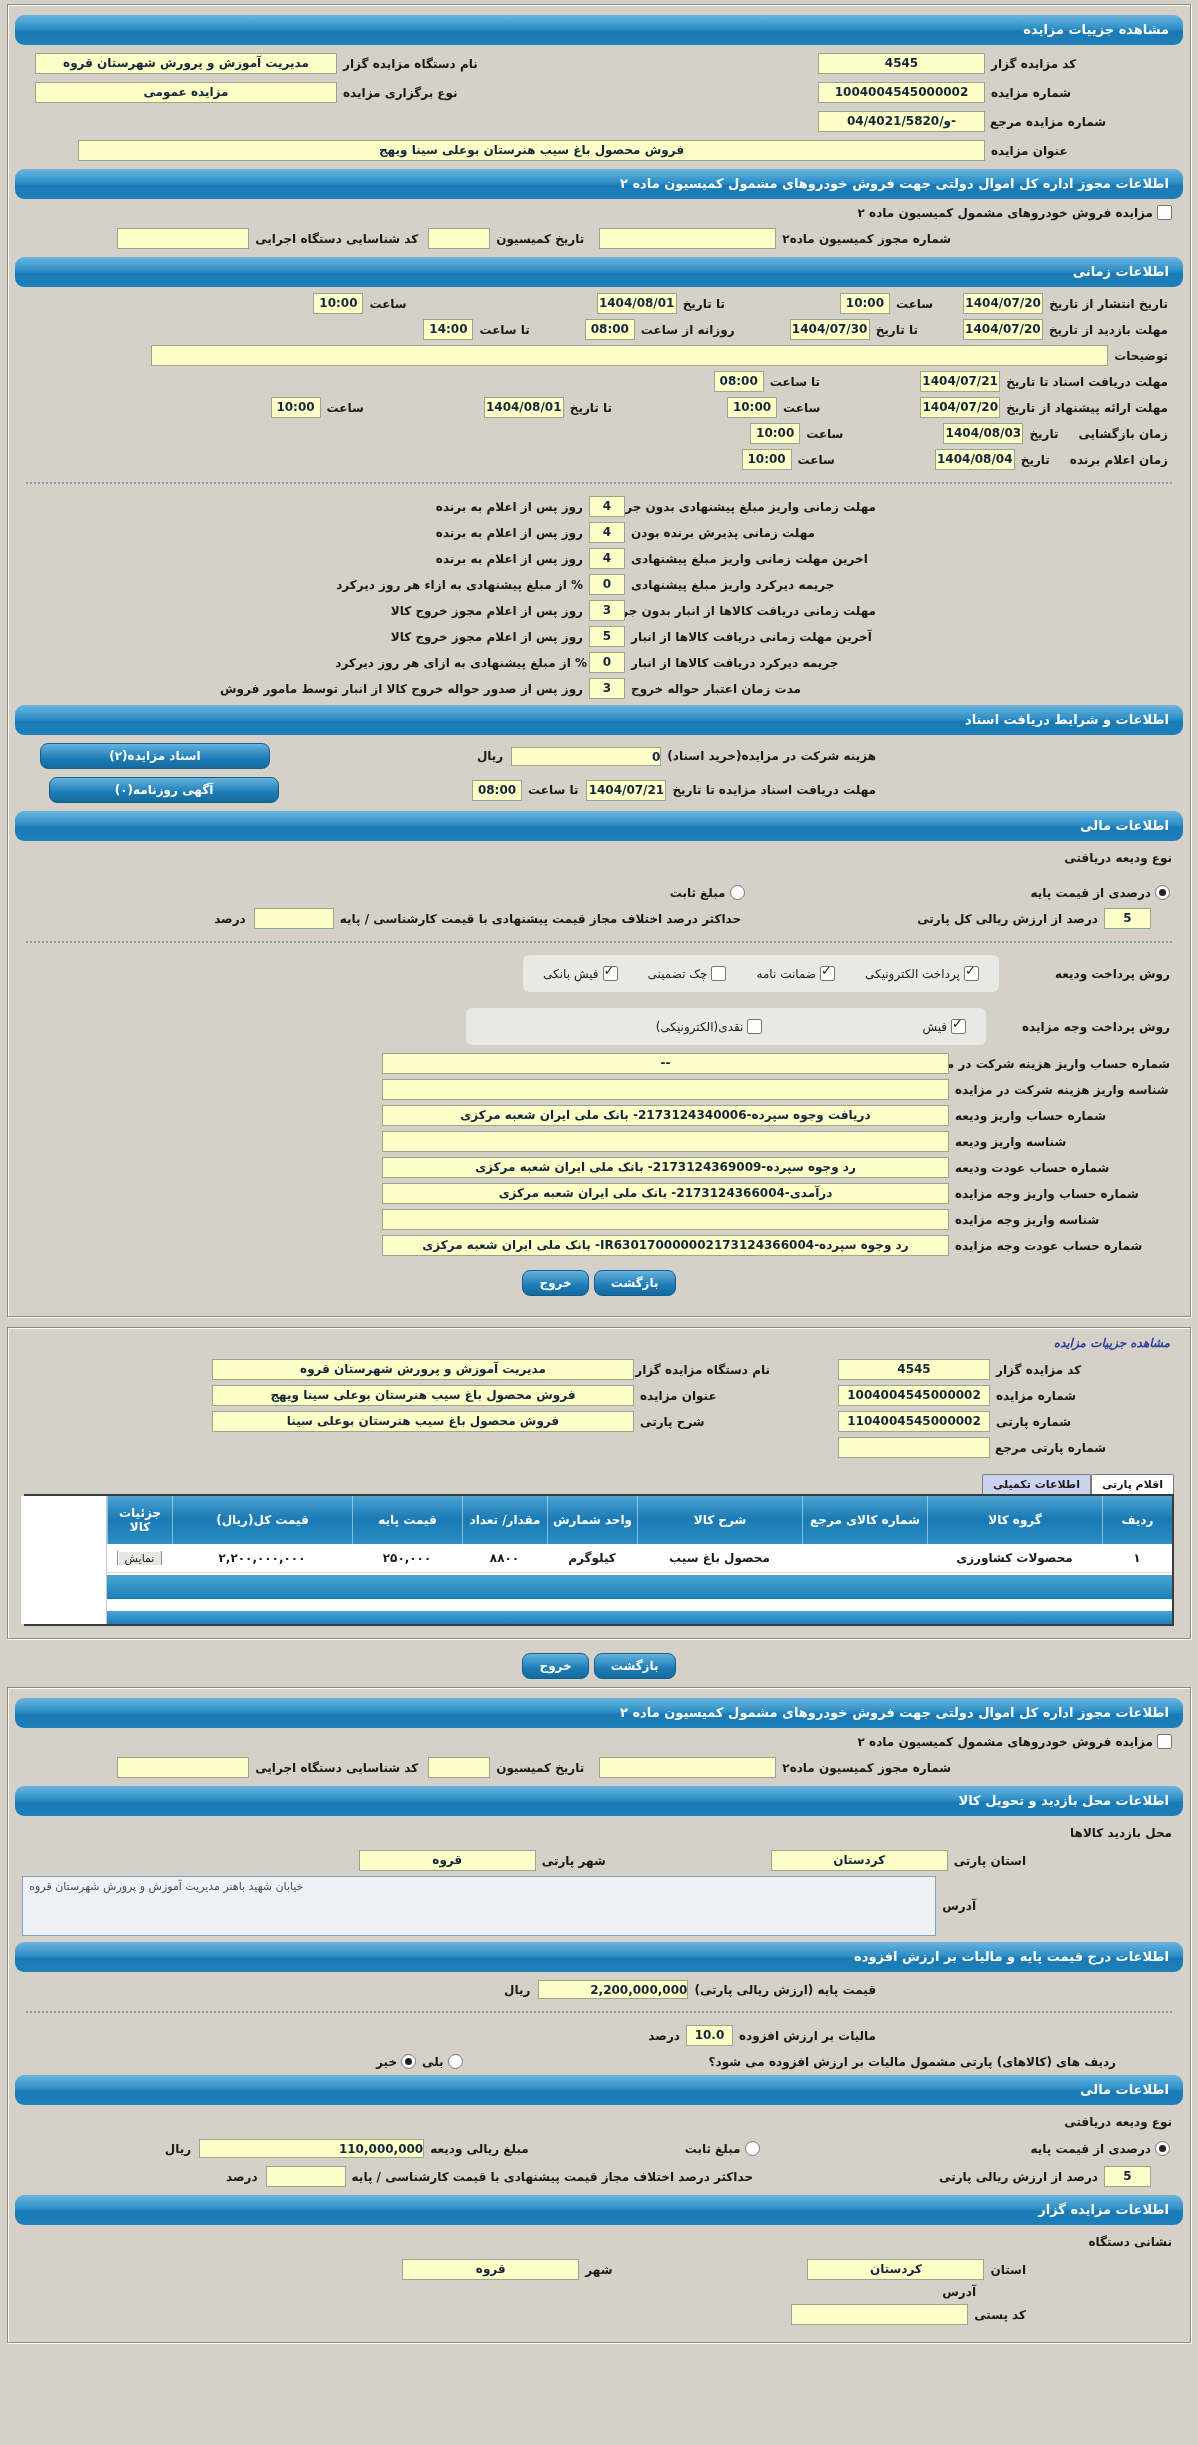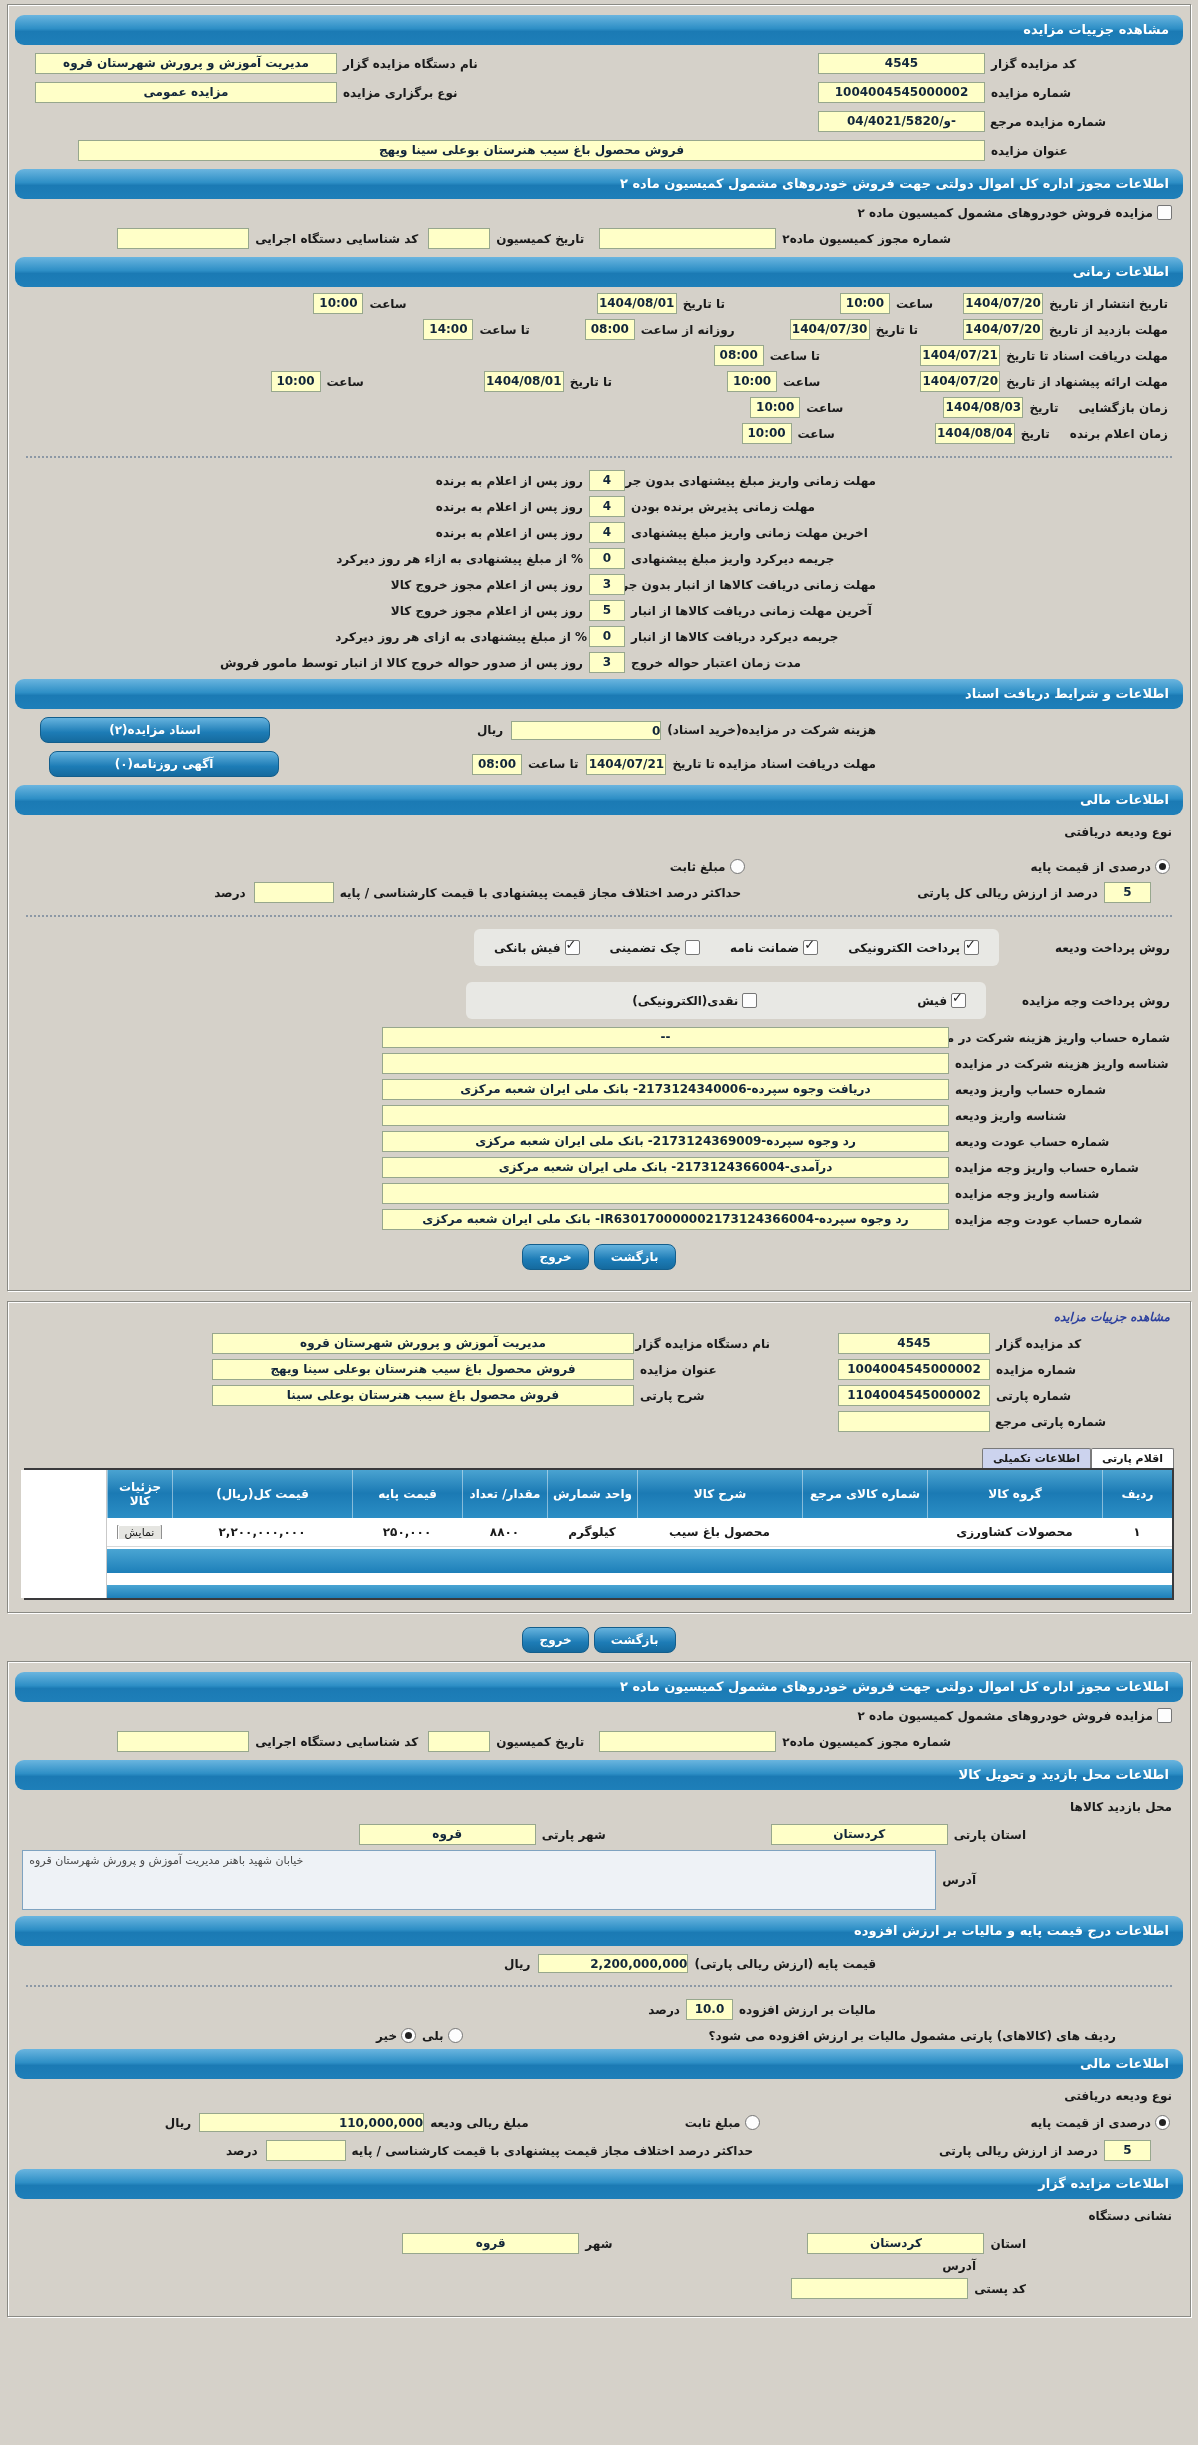--- a/index.html
+++ b/index.html
@@ -17,21 +17,21 @@
   .date{width:78px}.time{width:48px}.tiny{width:34px}
   .dots{border-top:2px dotted #74859a;margin:12px 14px;height:0;opacity:.75}
   .btn{display:inline-block;border-radius:8px;background:linear-gradient(180deg,#66b3de 0%,#1d7cb6 60%,#156a9e 100%);color:#fff;font-weight:bold;font-size:12px;padding:5px 16px;border:1px solid #135e8c;cursor:pointer;white-space:nowrap}
   .btn.wide{width:228px;text-align:center;padding:5px 0}
   .btn-row{display:flex;justify-content:center;gap:5px;margin:14px 0 8px}
   .cb{width:13px;height:13px;border:1px solid #767676;background:#fdfdfd;display:inline-block;position:relative;border-radius:2px;flex:none;margin-left:4px}
   .cb.on::after{content:"\2713";position:absolute;top:-4px;left:0;font-size:13px;font-weight:bold;color:#222}
   .rd{width:13px;height:13px;border:1px solid #767676;border-radius:50%;background:#fdfdfd;display:inline-block;position:relative;flex:none;margin-left:4px}
   .rd.on::after{content:"";position:absolute;top:3px;left:3px;right:3px;bottom:3px;background:#222;border-radius:50%}
   .graybox{background:#e8e8e4;border-radius:6px;padding:11px 20px;display:flex;align-items:center;gap:30px}
-  .chk-item{display:flex;align-items:center;font-weight:bold;white-space:nowrap}
+  .chk-item{display:flex;align-items:center;font-weight:normal;white-space:nowrap}
   .ta{background:#eef2f6;border:1px solid #7fa3c0;font-size:11px;color:#4a4a4a;padding:3px 6px;text-align:left;overflow:hidden;flex:none}
   .link{color:#2b3f9e;font-style:italic;font-weight:bold;font-size:12px;margin:4px 16px;display:inline-block;cursor:pointer}
   .tabs{display:flex;padding:0 12px;margin-top:16px}
   .tab{border:1px solid #7a7a7a;border-bottom:none;padding:3px 10px;font-size:11px;font-weight:bold;background:#ccd3ee;border-radius:2px 2px 0 0;cursor:pointer;white-space:nowrap}
   .tab.active{background:#fff}
   .tbl-wrap{border:2px solid #3a3a3c;background:#fff;margin:0 12px;display:flex}
   .tbl{flex:1;border-left:1px solid #c9c9c9}
   .gutter{flex:0 0 85px;background:#fff}
   .thead{display:flex;background:linear-gradient(180deg,#4aa3d1 0%,#1b7ab4 48%,#2b8ec5 100%);color:#fff;font-weight:bold;min-height:48px;align-items:stretch}
   .th{display:flex;align-items:center;justify-content:center;text-align:center;font-size:12px;padding:2px 3px;box-sizing:border-box;border-left:1px solid rgba(255,255,255,.45)}
@@ -100,20 +100,24 @@
     <span class="lbl">مهلت بازدید  از تاریخ</span>
     <span class="inp date ltr">1404/07/20</span>
     <span class="lbl" style="margin-right:45px">تا تاریخ</span>
     <span class="inp date ltr">1404/07/30</span>
     <span class="lbl" style="margin-right:55px">روزانه از ساعت</span>
     <span class="inp time ltr">08:00</span>
     <span class="lbl" style="margin-right:55px">تا ساعت</span>
     <span class="inp time ltr">14:00</span>
   </div>
 
+  <div class="row tight" style="padding-right:8px">
+    <span class="lbl">توضیحات</span>
+    <span class="inp" style="width:955px"></span>
+  </div>
 
   <div class="row tight" style="padding-right:8px">
     <span class="lbl">مهلت دریافت اسناد  تا تاریخ</span>
     <span class="inp date ltr">1404/07/21</span>
     <span class="lbl" style="margin-right:100px">تا ساعت</span>
     <span class="inp time ltr">08:00</span>
   </div>
 
   <div class="row tight" style="padding-right:8px">
     <span class="lbl">مهلت ارائه پیشنهاد  از تاریخ</span>

